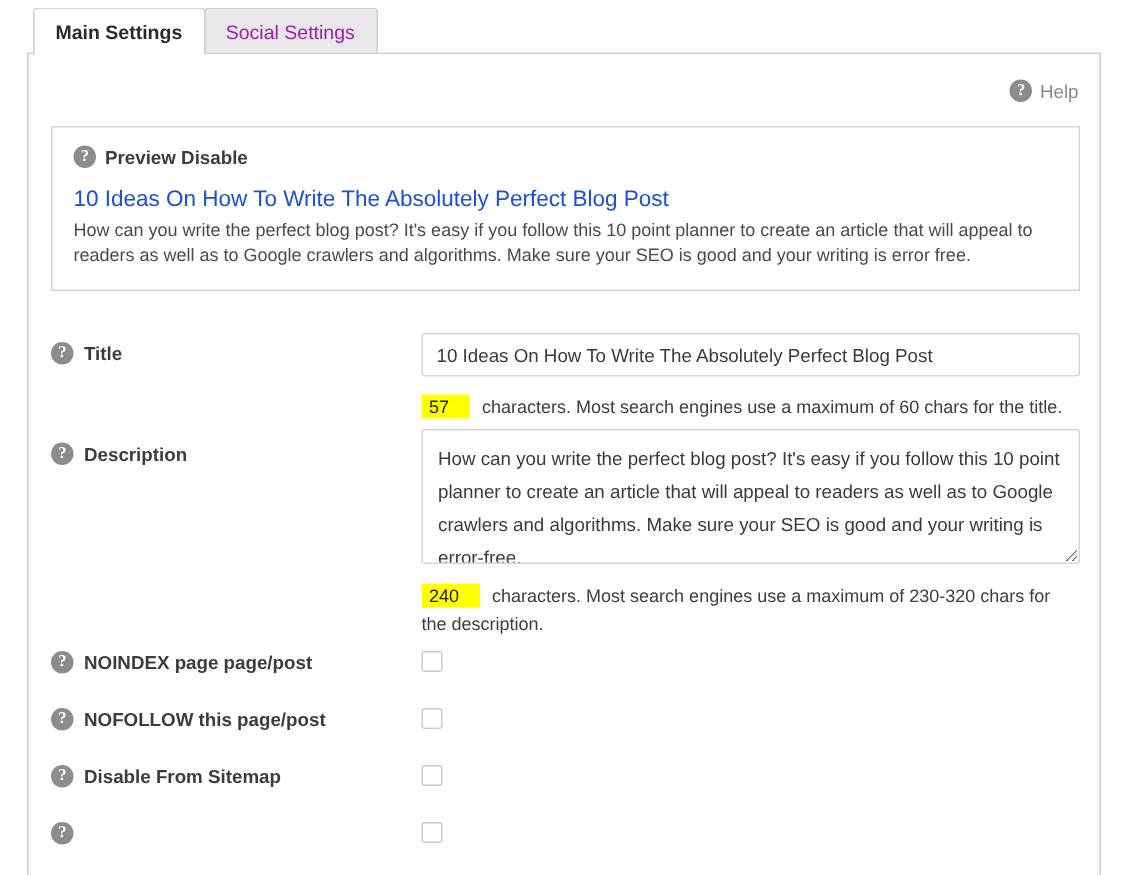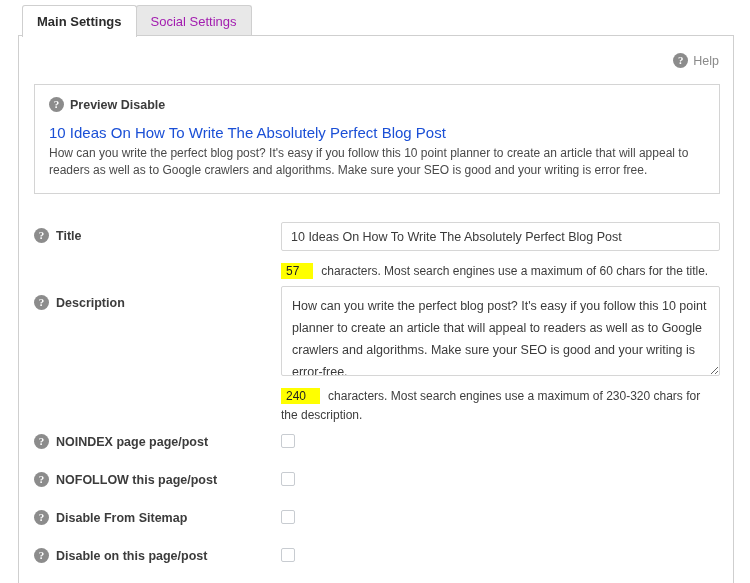--- a/index.html
+++ b/index.html
@@ -302,20 +302,19 @@
       <span>Disable From Sitemap</span>
     </div>
     <div class="field-col" style="top:0;">
       <span class="cbox"></span>
     </div>
   </div>
 
   <div class="row" style="top:512px;">
     <div class="row-label">
       <span class="qicon">?</span>
-      <span>Disable on this page/post</span>
     </div>
     <div class="field-col" style="top:0;">
       <span class="cbox"></span>
     </div>
   </div>
 
 </div>
 
 </body></html>

